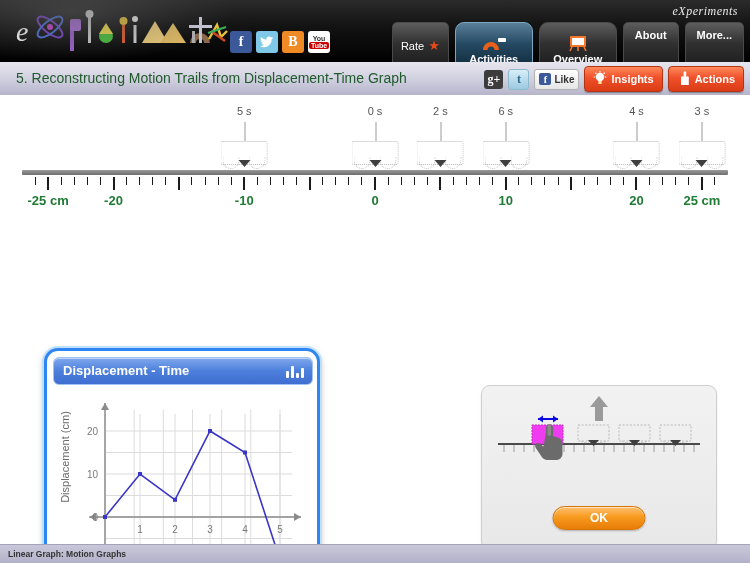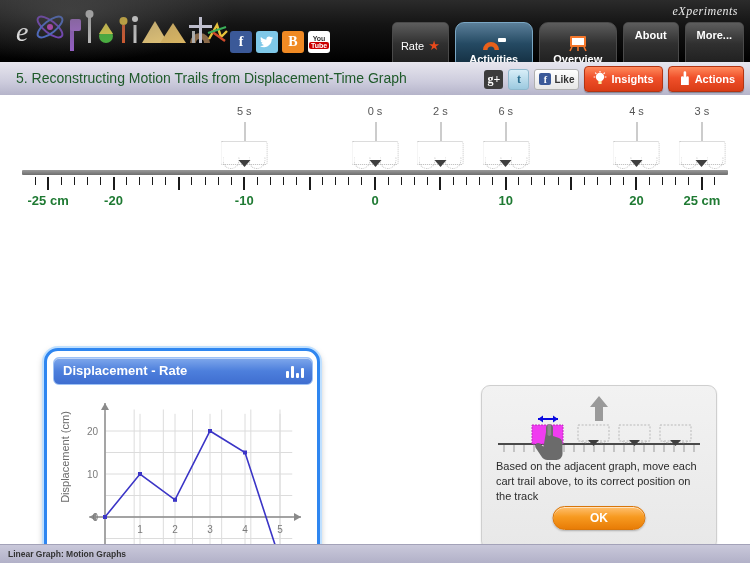--- a/index.html
+++ b/index.html
@@ -385,21 +385,21 @@
         <div class="stem"></div>
         <div class="cartbody"></div>
         <div class="wheel l"></div>
         <div class="wheel r"></div>
         <div class="ptr"></div>
       </div>
     </div>
 
   <div class="gpanel">
     <div class="gtitlebar">
-      <div class="gtitle">Displacement - Rate</div>
+      <div class="gtitle">Displacement - Time</div>
       <div class="barsicon">
         <i style="height:7px"></i>
           <i style="height:12px"></i>
           <i style="height:5px"></i>
           <i style="height:10px"></i>
       </div>
     </div>
     <div class="plot">
       <svg id="chart" width="262" height="236" viewBox="0 0 262 236">
           <line x1="52" y1="22.5" x2="52" y2="237.5" stroke="#dcdcdc" stroke-width="1"></line>
@@ -511,20 +511,19 @@
           <path d="M147 52 h11 l-5.5 6 z"></path>
           <path d="M188 52 h11 l-5.5 6 z"></path>
       </g>
 
       <g fill="#6b6b6b">
         <path d="M64 44 v-4 a3.5 3.5 0 0 1 7 0 v8 l6 2 a6 6 0 0 1 3.5 5.5 V66 a6 6 0 0 1 -6 6 h-9
                  a7 7 0 0 1 -6 -3.5 l-6 -9 a3 3 0 0 1 4.5 -3.8 l3.5 3 z"></path>
         <rect x="65.5" y="36" width="3.6" height="12" rx="1.8" fill="#8a8a8a"></rect>
       </g>
     </svg>
-    <div class="itext">Based on the adjacent graph, move each cart trail above, to its correct position on the track</div>
     <div class="okbtn">OK</div>
   </div>
 </div>
 
 <div class="footer">
   <span>Linear Graph: Motion Graphs</span>
 </div>
 
 </body></html>

